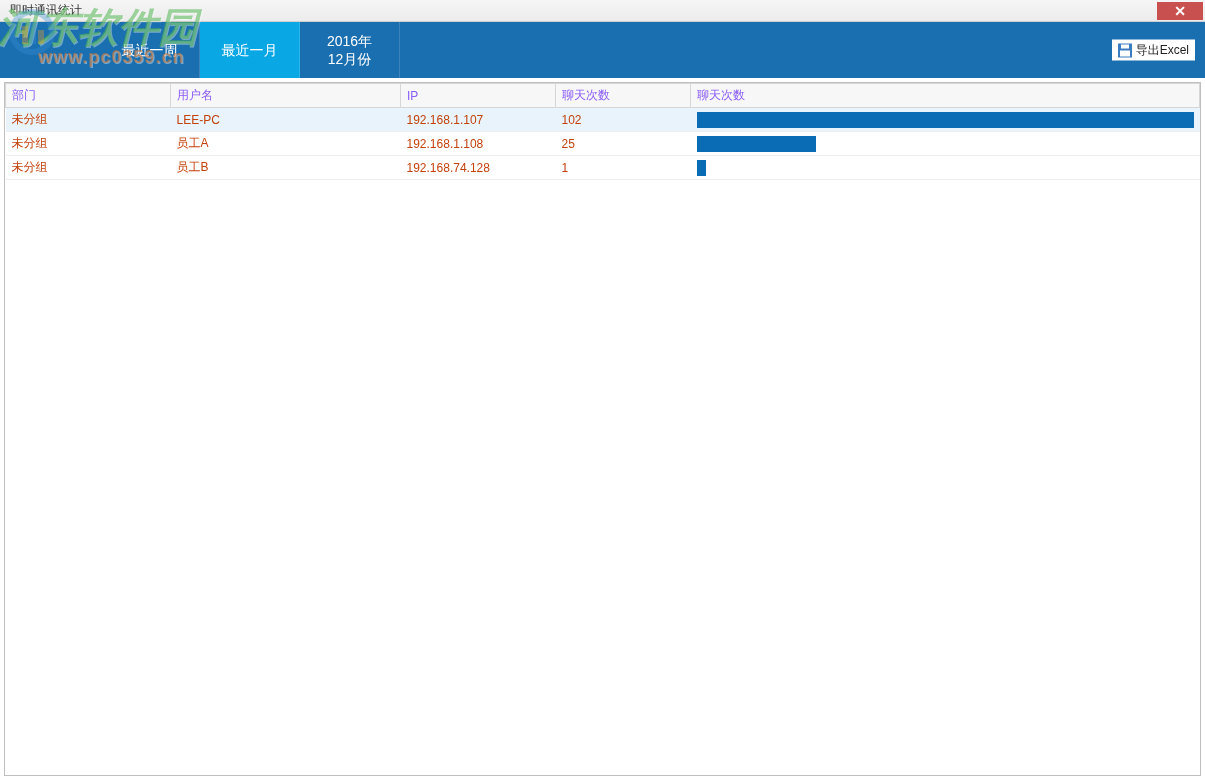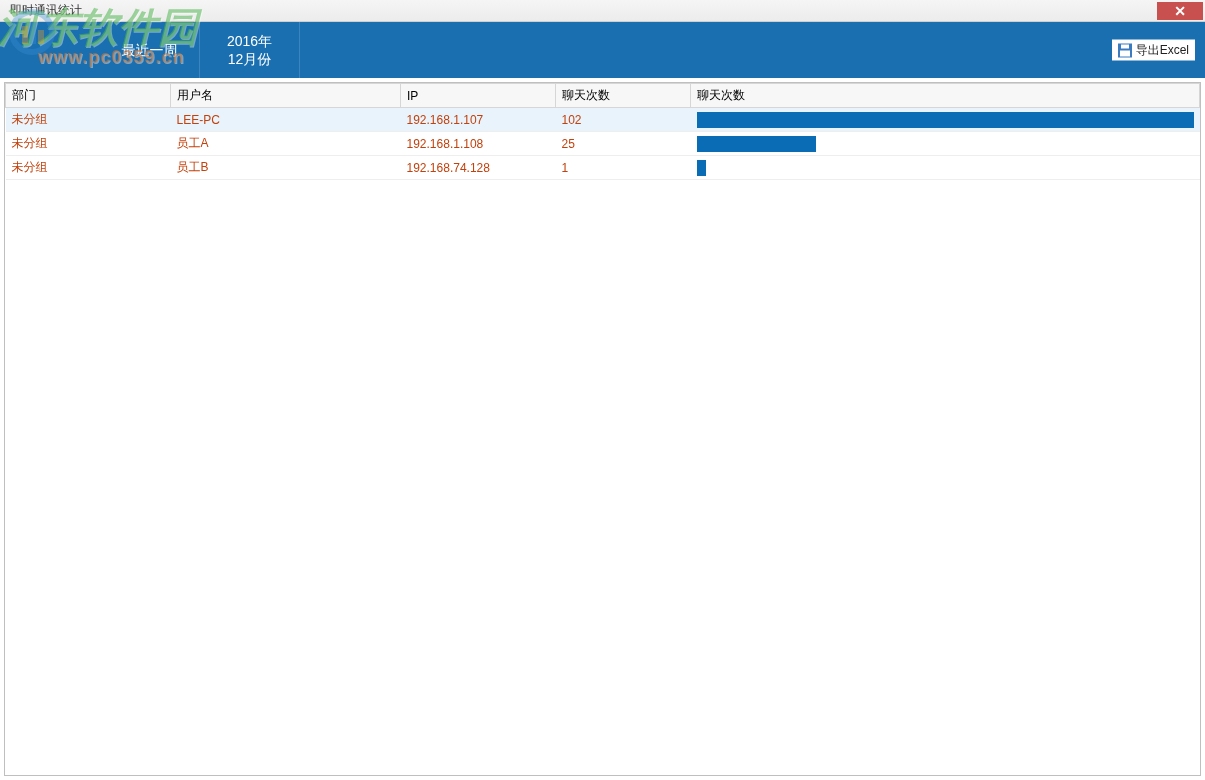--- a/index.html
+++ b/index.html
@@ -109,21 +109,21 @@
   margin: 4px;
   height: calc(780px - 22px - 56px - 8px);
   overflow: auto;
   background: #fff;
 }
 
 table { width: 100%; border-collapse: collapse; font-size: 12px; table-layout: fixed; }
 thead th {
   text-align: left;
   font-weight: normal;
-  color: #000000;
+  color: #8b5cf6;
   background: #f7f7f7;
   border: 1px solid #d6d6d6;
   padding: 3px 6px;
   height: 22px;
 }
 tbody td {
   border-bottom: 1px solid #eee;
   padding: 3px 6px;
   height: 20px;
   color: #c2410c;
@@ -158,20 +158,23 @@
 </svg>
 <div class="watermark">
   <span>河东软件园</span>
   <span class="sub">www.pc0359.cn</span>
 </div>
 
 <div class="toolbar">
   <div class="tab spacer"></div>
   <div class="tab">
     <span>最近一周</span>
+  </div>
+  <div class="tab active">
+    <span>最近一月</span>
   </div>
   <div class="tab last" style="white-space:pre-line;">
     <span>2016年
 12月份</span>
   </div>
 
   <button class="export">
     <span class="disk-icon"></span>
     <span>导出Excel</span>
   </button>

